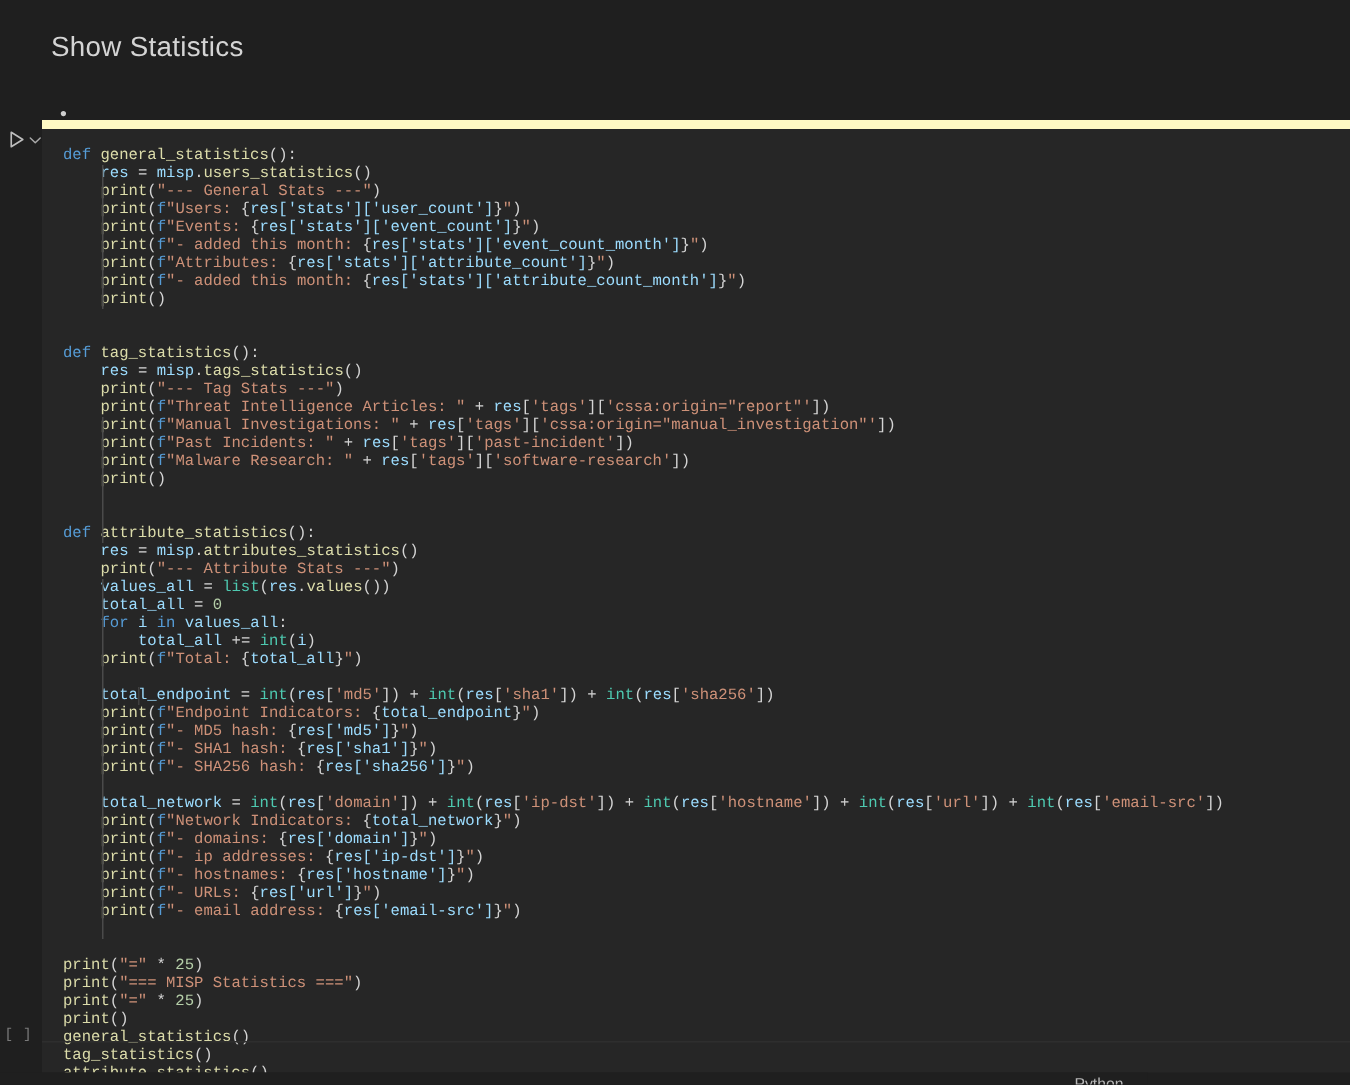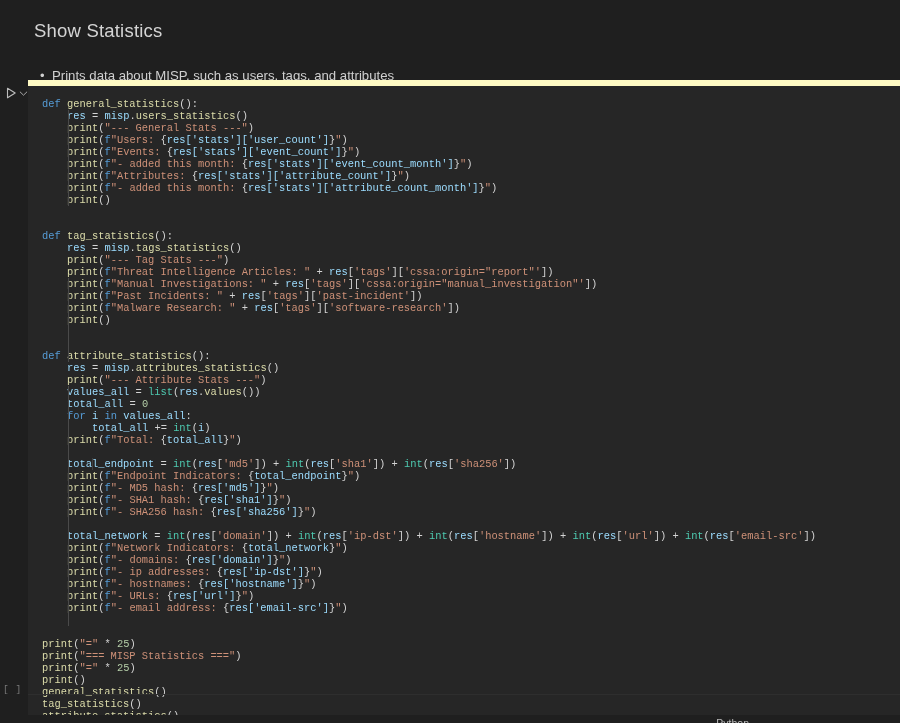--- a/index.html
+++ b/index.html
@@ -145,21 +145,20 @@
 </head>
 <body>
 
 <div class="page">
 
   <div class="md-block">
     <h1 class="md-title">Show Statistics</h1>
     <ul class="md-list">
       <li>
         <span class="bullet">•</span>
-        <span>Prints data about MISP, such as users, tags, and attributes</span>
       </li>
     </ul>
   </div>
 
   <div class="cell-wrap">
 
     <div class="cell-gutter">
       <div class="run-btn">
         <svg width="11" height="12" viewBox="0 0 11 12" aria-hidden="true">
           <path d="M1.5 1.2 L9.2 6 L1.5 10.8 Z" fill="none" stroke="#bdbdbd" stroke-width="1.1" stroke-linejoin="round"></path>

